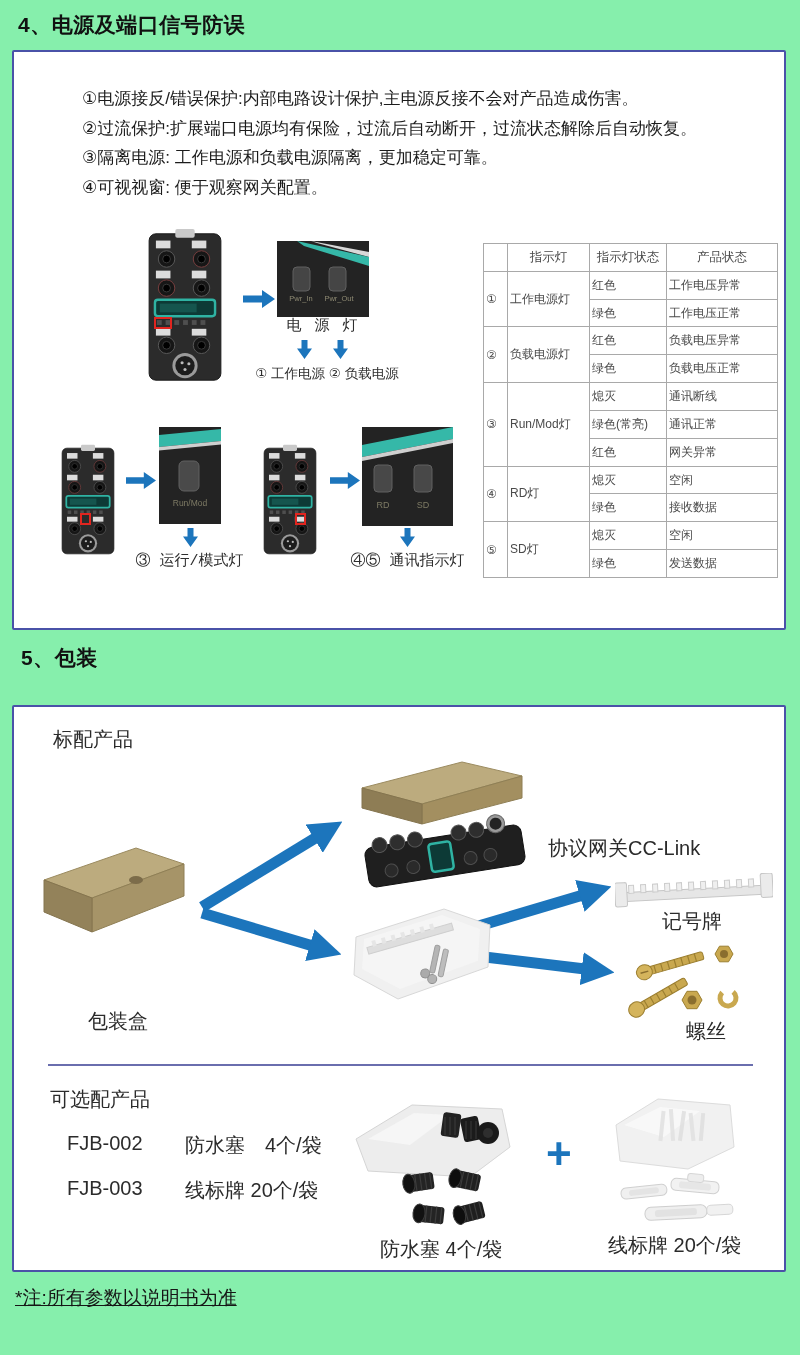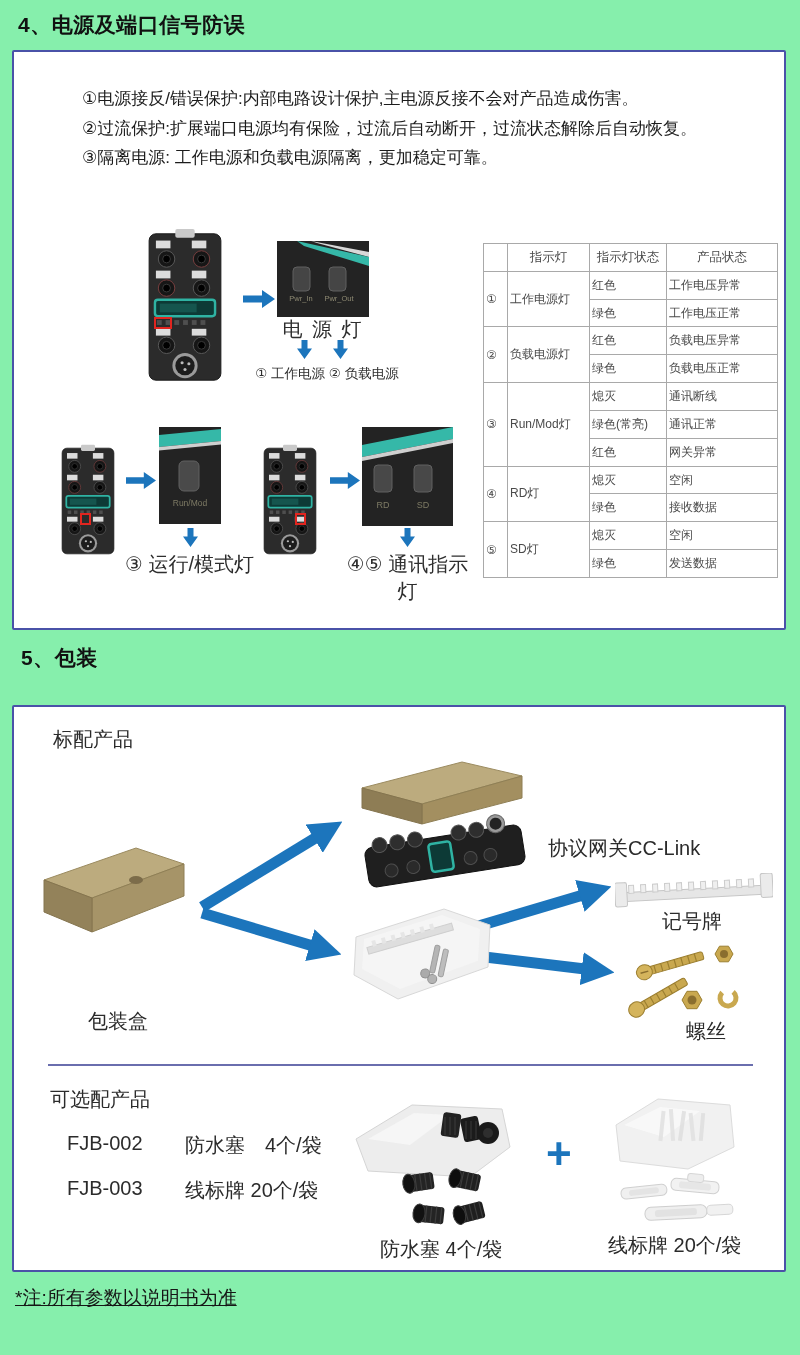--- a/index.html
+++ b/index.html
@@ -3,21 +3,21 @@
 <meta charset="utf-8">
 <style>
   html,body{margin:0;padding:0;background:#ffffff;}
   body{font-family:"Liberation Sans","DejaVu Sans",sans-serif;color:#1e1e1e;}
   #page{position:relative;width:800px;height:1355px;background:#86efac;overflow:hidden;}
   .abs{position:absolute;}
   .sec-title{font-size:21px;font-weight:bold;color:#111;letter-spacing:0.5px;}
   .frame{border:2px solid #4a52a8;border-radius:2px;background:#fff;box-sizing:border-box;}
   .bullets{font-size:17px;line-height:29.5px;color:#1c1c1c;white-space:nowrap;}
   .cap{color:#2e2e2e;text-align:center;}
-  .cap15{font-size:20px;}
+  .cap15{font-size:15px;font-family:Liberation Mono, monospace;}
   .cap14{font-size:13.5px;}
   .redbox{border:2px solid #e2251f;box-sizing:border-box;background:transparent;}
   
   table.itable{border-collapse:collapse;table-layout:fixed;width:294px;height:335px;
     font-size:12px;color:#4a4a4a;}
   table.itable th,table.itable td{border:1px solid #a9a9a9;font-weight:normal;padding:0 2px;}
   table.itable th{font-size:12.5px;}
   .lbl17{font-size:20px;color:#2b2b2b;}
   .lbl18{font-size:20px;color:#2b2b2b;}
   .plus-sign{font-size:44px;font-weight:bold;color:#1c75bc;line-height:1;}
@@ -77,20 +77,21 @@
 <div id="page">
 
   <div class="abs sec-title" style="left:18px;top:11px;">4、电源及端口信号防误</div>
 
   <div class="abs frame" style="left:12px;top:50px;width:774px;height:580px;"></div>
 
   <div class="abs bullets" style="left:38px;top:84px;margin-left:44px;">
     <div>①电源接反/错误保护:内部电路设计保护,主电源反接不会对产品造成伤害。</div>
     <div>②过流保护:扩展端口电源均有保险，过流后自动断开，过流状态解除后自动恢复。</div>
     <div>③隔离电源: 工作电源和负载电源隔离，更加稳定可靠。</div>
+    <div>④可视视窗: 便于观察网关配置。</div>
   </div>
 
   <svg class="abs" style="left:145px;top:227px;" width="80" height="160" preserveAspectRatio="none">
       <use href="#sym-dev"></use>
     </svg>
   <div class="abs redbox" style="left:154px;top:317px;width:18px;height:12px;"></div>
   <svg class="abs" style="left:243px;top:290px;" width="32" height="18">
       <use href="#sym-arrow-r"></use>
     </svg>
 

